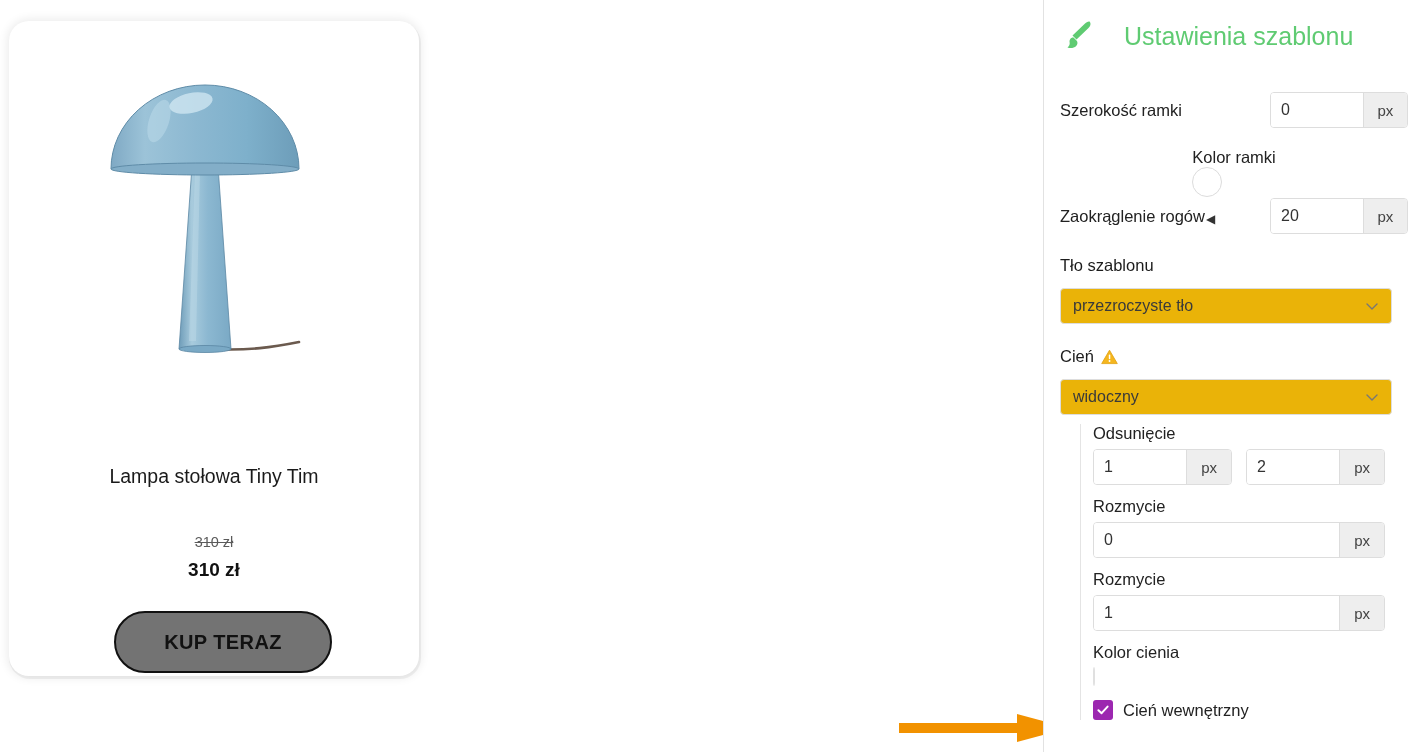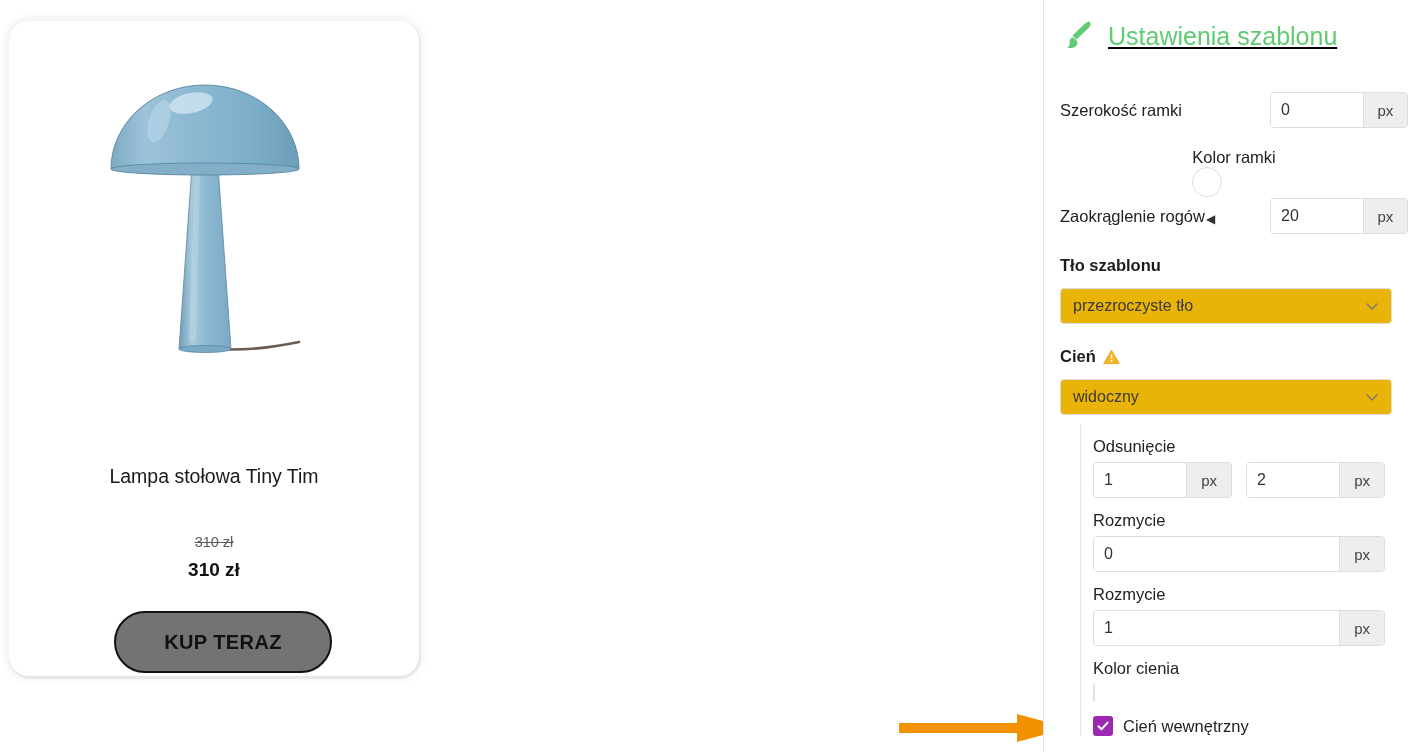--- a/index.html
+++ b/index.html
@@ -102,21 +102,21 @@
     position: absolute;
     left: 1043px; top: 0;
     width: 381px; height: 752px;
     background: #ffffff;
     border-left: 1px solid #e2e2e2;
     padding: 0;
   }
   #panel-header {
     position: absolute;
     left: 16px; top: 18px;
-    display: flex; align-items: center; gap: 12px; text-decoration: underline;
+    display: flex; align-items: center; gap: 28px;
   }
   #panel-title {
     font-size: 25px;
     color: #5fcb72;
     font-weight: 400;
   }
 
   .field-row {
     position: absolute;
     left: 16px;
@@ -179,21 +179,21 @@
     border-radius: 50%;
     background: #e0e0e0;
     border: 1px solid #e0e0e0;
     cursor: pointer;
   }
 
   .section-title {
     position: absolute;
     left: 16px;
     font-size: 16.5px;
-    font-weight: bold;
+    font-weight: normal;
     color: #1c1c1c;
     display: flex; align-items: center; gap: 7px;
   }
 
   .select-box {
     position: absolute;
     left: 16px;
     width: 332px;
     height: 36px;
     border: 1px solid #dddddd;
@@ -217,21 +217,21 @@
     left: 36px; top: 424px;
     width: 328px;
     border-left: 1px solid #e4e4e4;
     padding-left: 12px;
   }
   .sub-label {
     font-size: 16.5px;
     color: #222;
     margin: 0 0 6px 0;
   }
-  .sub-block { margin-bottom: 12px; margin-top: 13px; }
+  .sub-block { margin-bottom: 12px; }
   .sub-row { display: flex; gap: 14px; }
   .checkbox-row {
     display: flex; align-items: center; gap: 10px;
     margin-top: 14px;
   }
   .checkbox-box {
     width: 20px; height: 20px;
     border-radius: 3px;
     background: #9c27b0;
     display: flex; align-items: center; justify-content: center;

